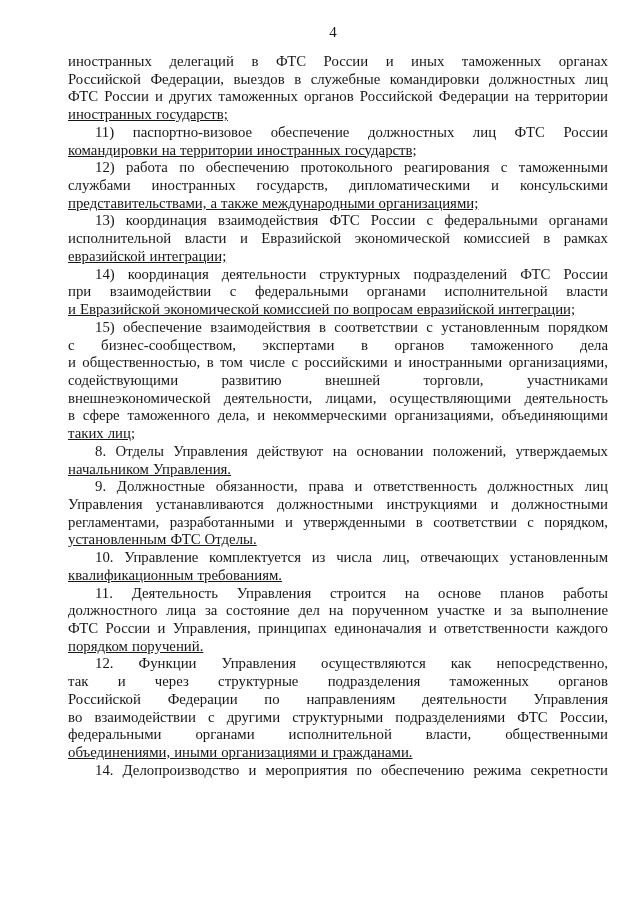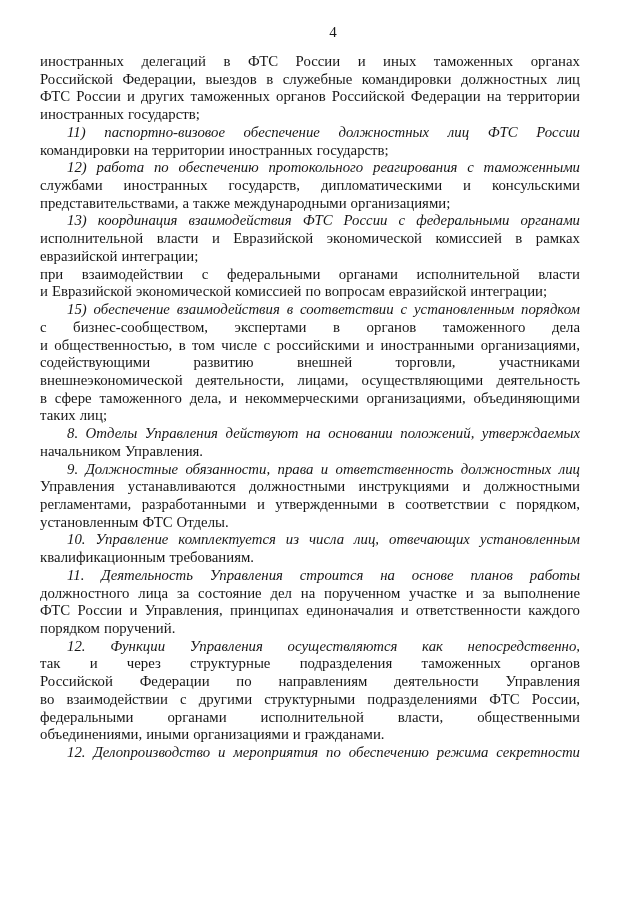--- a/index.html
+++ b/index.html
@@ -22,59 +22,60 @@
     left: 0;
     width: 100%;
     box-sizing: border-box;
     padding-left: 26px;
     text-align: center;
     font-size: 15px;
     line-height: 17px;
   }
   .text-block {
     position: absolute;
-    left: 40px;
+    left: 68px;
     top: 53px;
     width: 540px;
   }
   .line {
     font-size: 14.8px;
     line-height: 17.72px;
     height: 17.72px;
     overflow: hidden;
     text-align: justify;
     text-align-last: justify;
     word-spacing: 0.02em;
   }
   .line.indent {
     text-indent: 27px;
-    font-style: italic;
   }
   .line.plast {
     text-align-last: left;
+    text-decoration: underline;
   }
 </style>
 </head>
 <body>
 
 <div class="page" style="background: rgb(255, 255, 255); color: rgb(22, 22, 22);">
   <div class="page-number">4</div>
   <div class="text-block">
       <div class="line">иностранных делегаций в ФТС России и иных таможенных органах</div>
       <div class="line">Российской Федерации, выездов в служебные командировки должностных лиц</div>
       <div class="line">ФТС России и других таможенных органов Российской Федерации на территории</div>
       <div class="line plast">иностранных государств;</div>
       <div class="line indent">11) паспортно-визовое обеспечение должностных лиц ФТС России</div>
       <div class="line plast">командировки на территории иностранных государств;</div>
       <div class="line indent">12) работа по обеспечению протокольного реагирования с таможенными</div>
       <div class="line">службами иностранных государств, дипломатическими и консульскими</div>
       <div class="line plast">представительствами, а также международными организациями;</div>
       <div class="line indent">13) координация взаимодействия ФТС России с федеральными органами</div>
       <div class="line">исполнительной власти и Евразийской экономической комиссией в рамках</div>
       <div class="line plast">евразийской интеграции;</div>
+      <div class="line indent">14) координация деятельности структурных подразделений ФТС России</div>
       <div class="line">при взаимодействии с федеральными органами исполнительной власти</div>
       <div class="line plast">и Евразийской экономической комиссией по вопросам евразийской интеграции;</div>
       <div class="line indent">15) обеспечение взаимодействия в соответствии с установленным порядком</div>
       <div class="line">с бизнес-сообществом, экспертами в органов таможенного дела</div>
       <div class="line">и общественностью, в том числе с российскими и иностранными организациями,</div>
       <div class="line">содействующими развитию внешней торговли, участниками</div>
       <div class="line">внешнеэкономической деятельности, лицами, осуществляющими деятельность</div>
       <div class="line">в сфере таможенного дела, и некоммерческими организациями, объединяющими</div>
       <div class="line plast">таких лиц;</div>
       <div class="line indent">8. Отделы Управления действуют на основании положений, утверждаемых</div>
@@ -88,15 +89,15 @@
       <div class="line indent">11. Деятельность Управления строится на основе планов работы</div>
       <div class="line">должностного лица за состояние дел на порученном участке и за выполнение</div>
       <div class="line">ФТС России и Управления, принципах единоначалия и ответственности каждого</div>
       <div class="line plast">порядком поручений.</div>
       <div class="line indent">12. Функции Управления осуществляются как непосредственно,</div>
       <div class="line">так и через структурные подразделения таможенных органов</div>
       <div class="line">Российской Федерации по направлениям деятельности Управления</div>
       <div class="line">во взаимодействии с другими структурными подразделениями ФТС России,</div>
       <div class="line">федеральными органами исполнительной власти, общественными</div>
       <div class="line plast">объединениями, иными организациями и гражданами.</div>
-      <div class="line indent">12. Делопроизводство и мероприятия по обеспечению режима секретности</div>
+      <div class="line indent">14. Делопроизводство и мероприятия по обеспечению режима секретности</div>
     </div>
 </div>
 
 </body></html>

